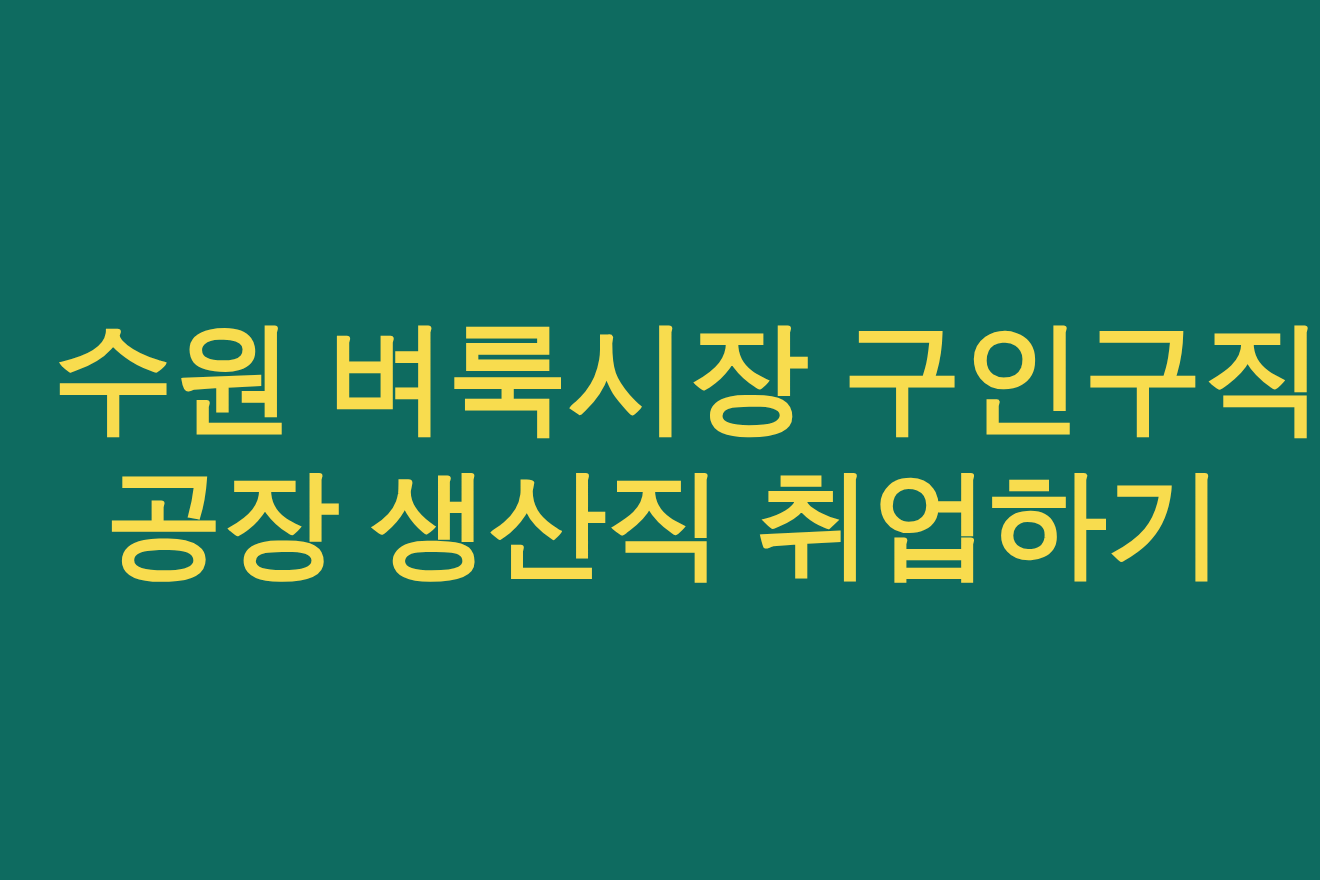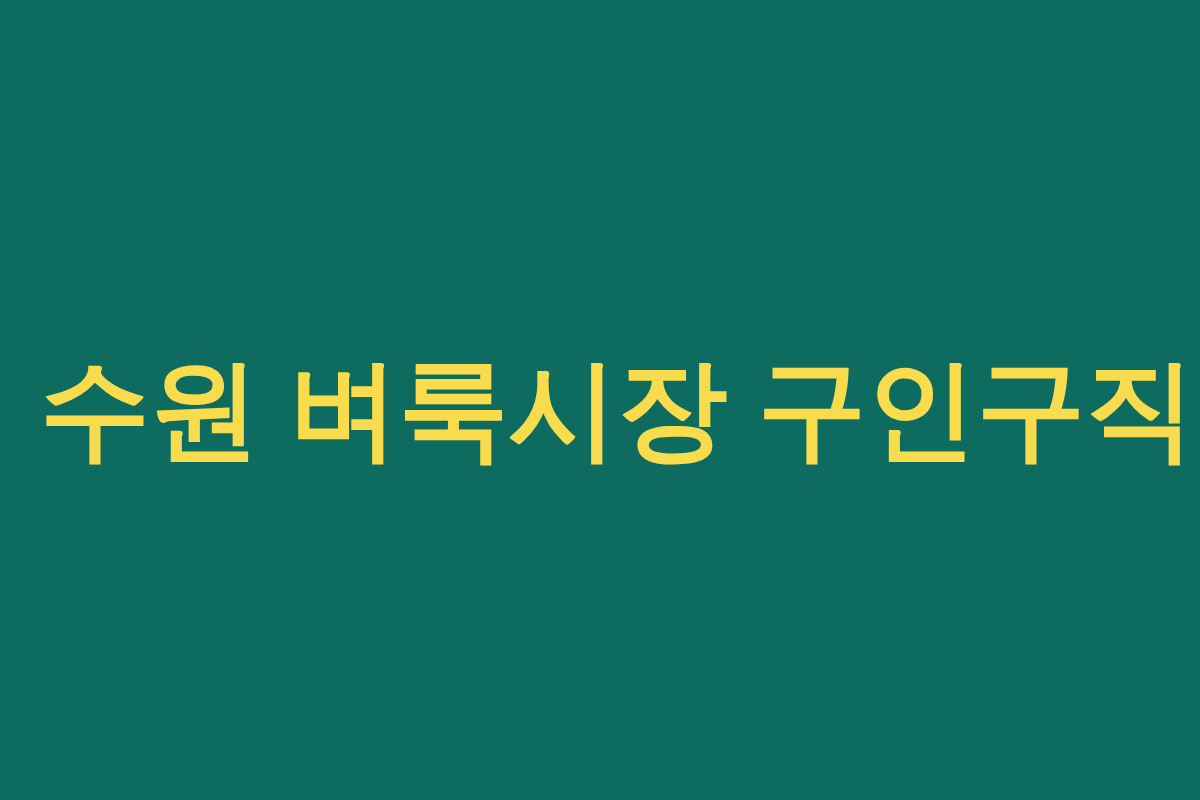--- a/index.html
+++ b/index.html
@@ -41,32 +41,34 @@
     display: block;
     color: #f8dc4e; 
     font-family: "Liberation Sans", "DejaVu Sans", sans-serif;
     font-weight: 700;
     font-size: 108px;
     line-height: 133px;
     letter-spacing: -0.5px;
     white-space: nowrap;
     -webkit-font-smoothing: antialiased;
     text-rendering: geometricPrecision;
+    margin-left: 8px;
   }
 
   
   .headline-line.line-1 { font-size: 110px; }
   .headline-line.line-2 { font-size: 108px; }
   .headline-line.line-3 { font-size: 107px; }
 </style>
 </head>
 <body>
 
 <div id="thumbnail-card" style="background-color: rgb(14, 107, 96); width: 1200px; height: 800px;">
 
   <div id="headline-block" style="text-align: center;">
 
     <span class="headline-line line-1" style="color: rgb(248, 220, 78);">수원 벼룩시장 구인구직</span>
 
 
+    <span class="headline-line line-3" style="color: rgb(248, 220, 78);">공장 생산직 취업하기</span>
 
   </div>
 </div>
 
 </body></html>

